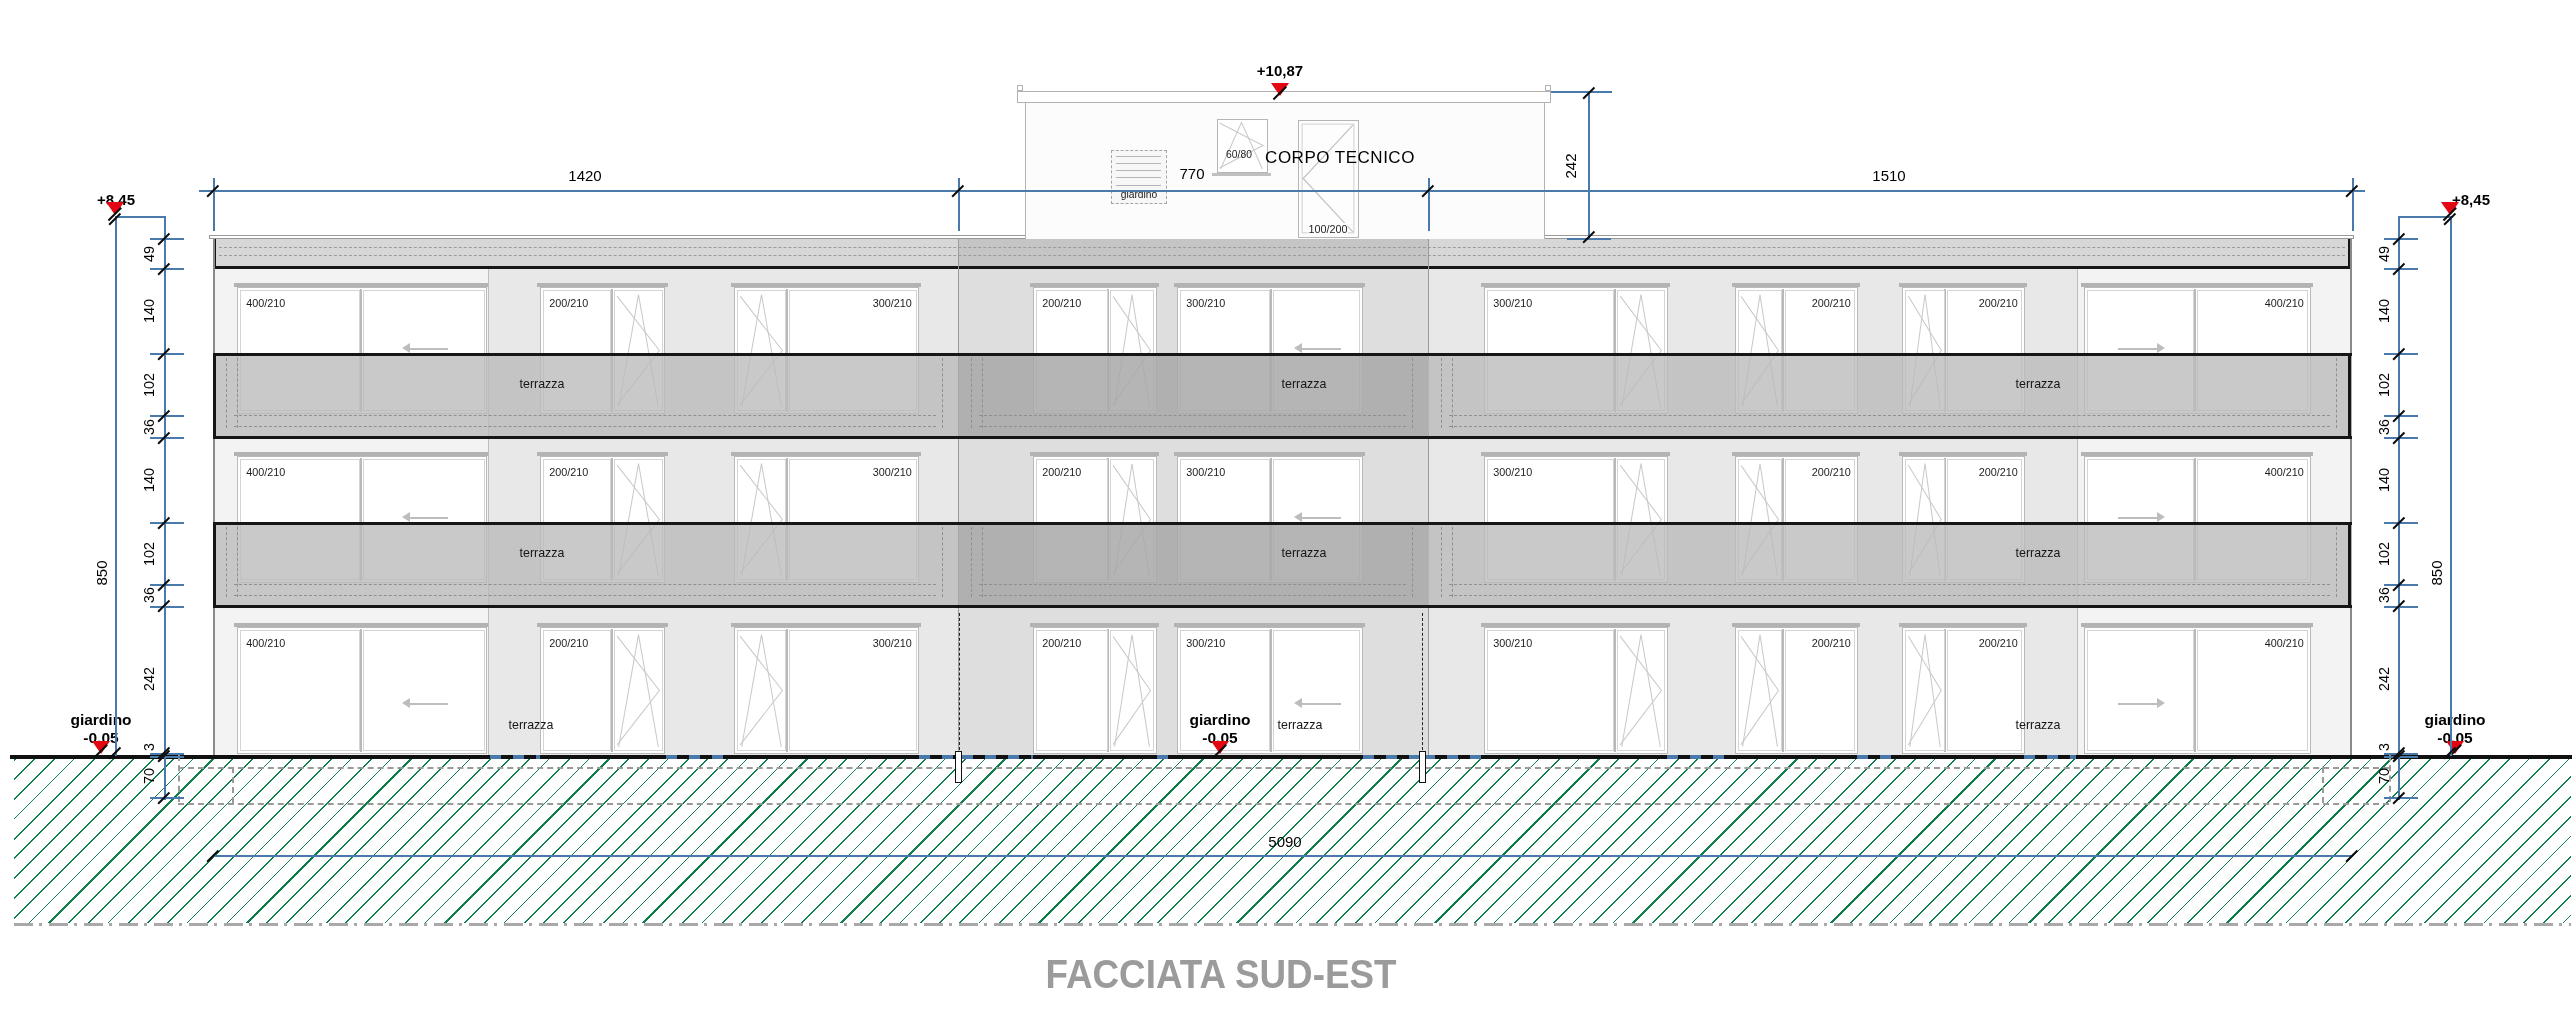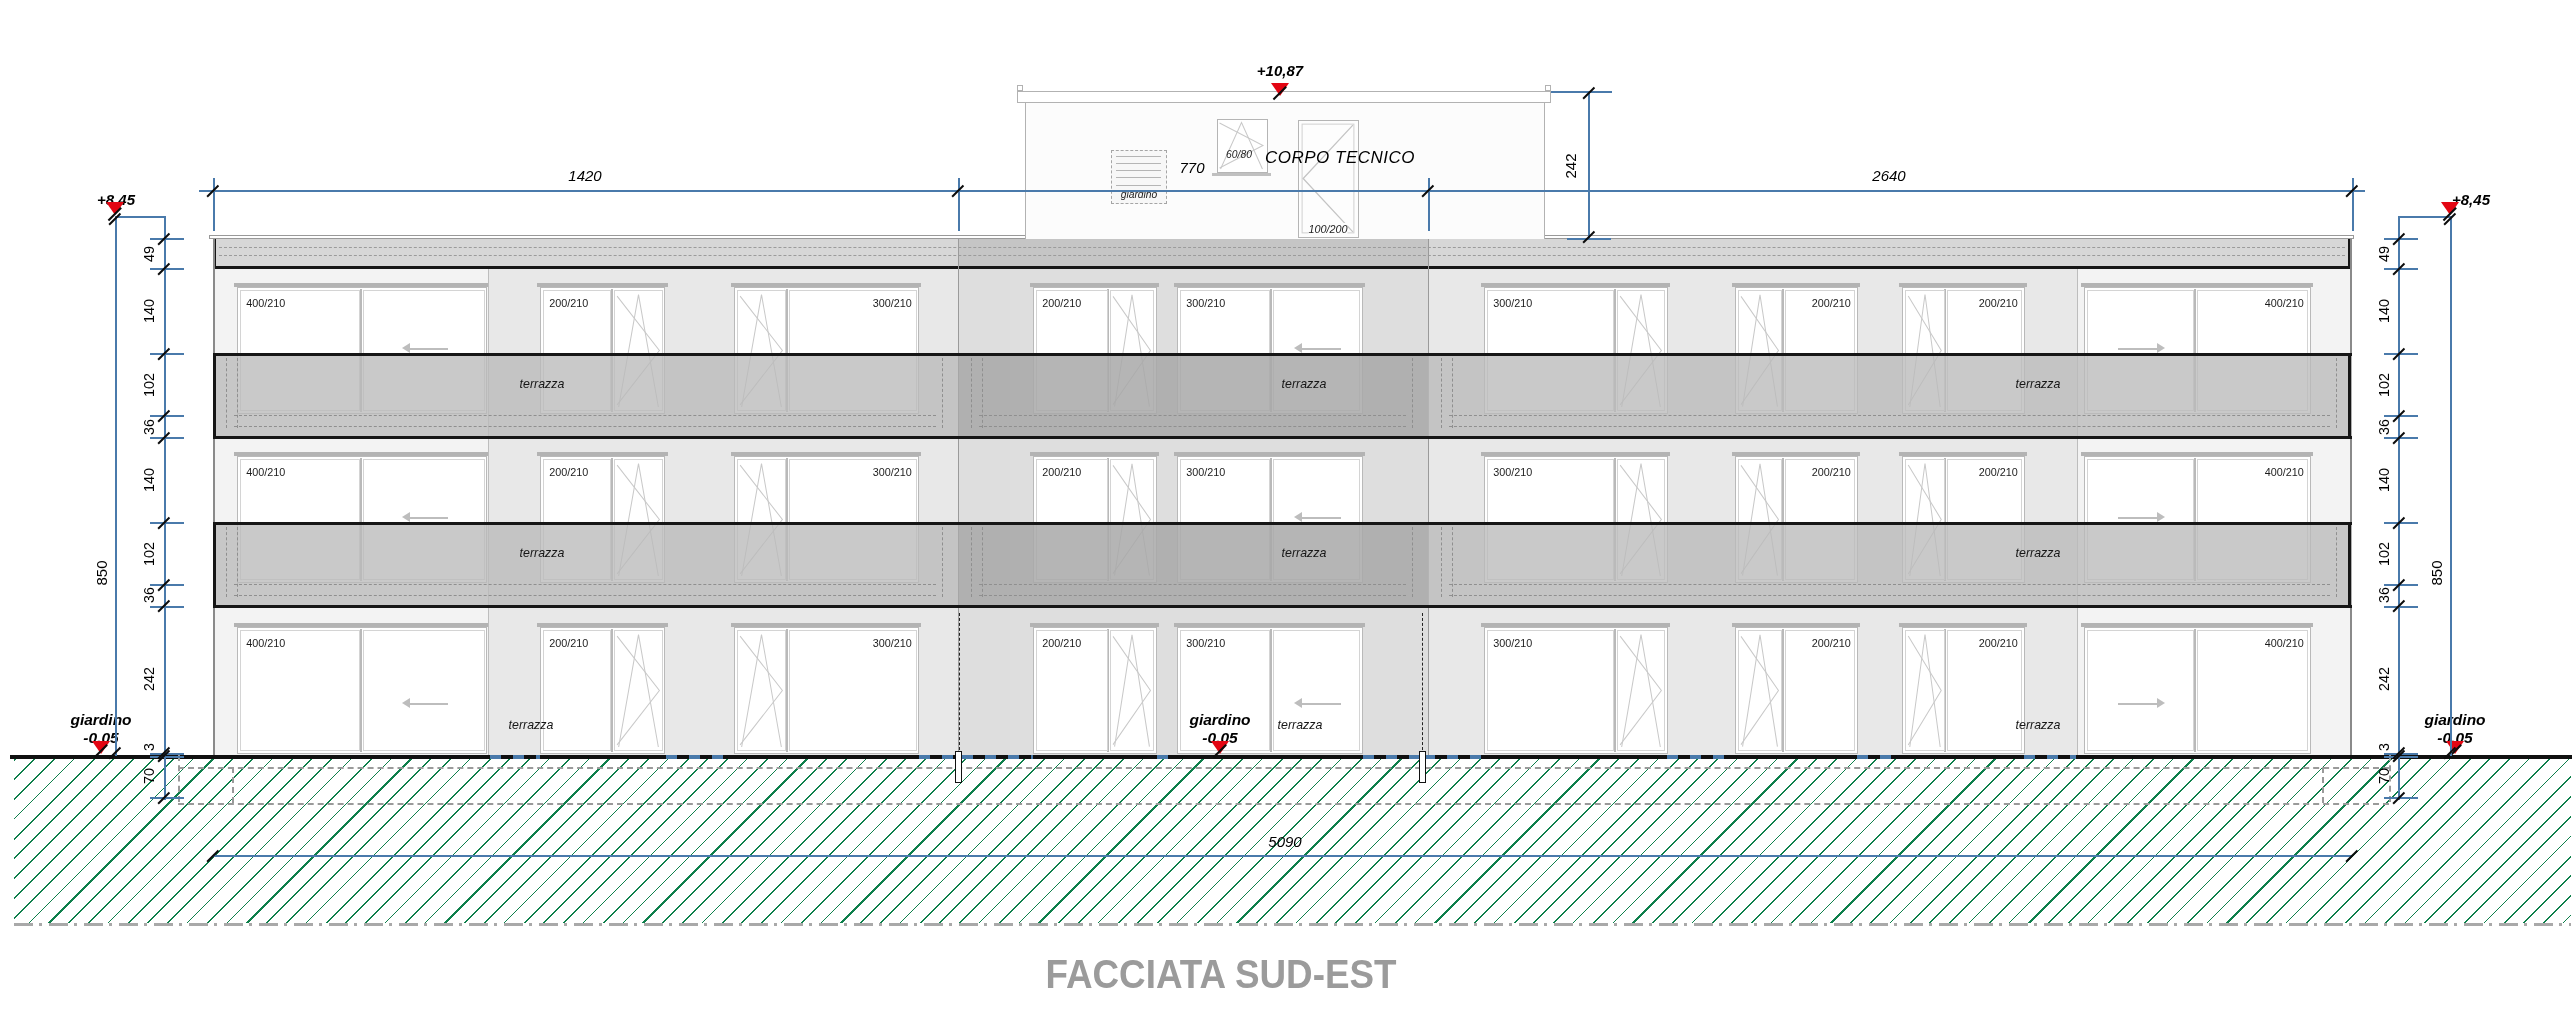--- a/index.html
+++ b/index.html
@@ -1,18 +1,18 @@
 <!DOCTYPE html>
 <html style="font-size:8.3px"><head>
 <meta charset="utf-8">
 <style>
   html,body{margin:0;padding:0;background:#fff;}
   body{font-family:"Liberation Sans", sans-serif; -webkit-font-smoothing:antialiased;}
   #canvas{position:relative;width:2576px;height:1015px;background:#ffffff;overflow:hidden;}
-  .ctr{transform:translate(-50%,-50%);font-style:italic;}
+  .ctr{transform:translate(-50%,-50%);}
   .rot{transform:translate(-50%,-50%) rotate(-90deg);}
   .dimtxt{font-size:15px;color:#000;}
   .stacktxt{font-size:14.4px;color:#000;}
   .tertxt{font-size:12.4px;color:#161616;}
   .lvltxt{font-size:15px;font-weight:700;color:#000;}
   .gartxt{font-size:15.5px;font-weight:700;color:#000;}
   .tick{position:absolute;width:2.1px;height:15.5px;background:#0c0c0c;transform:translate(-50%,-50%) rotate(45deg);}
   .redtri{position:absolute;width:0;height:0;border-left:9.8px solid transparent;border-right:9.8px solid transparent;border-top:13.4px solid #e30613;transform:translateX(-50%);}
   .trislash{position:absolute;width:2.1px;height:17.5px;background:#0c0c0c;transform:translate(-50%,-50%) rotate(45deg);}
   #title{position:absolute;font-weight:bold;color:#9b9b9b;font-size:40px;letter-spacing:0px;transform:translate(-50%,-50%) scaleX(0.92);white-space:nowrap;}
@@ -516,22 +516,22 @@
     <div style="left: 199px; top: 190px; width: 2166px; height: 1.5px; background: rgb(74, 122, 171); z-index: 8; position: absolute;"></div>
     <div class="tick" style="left: 213px; top: 191px; z-index: 9; position: absolute;"></div>
     <div style="left: 213px; top: 178px; width: 1.5px; height: 53px; background: rgb(74, 122, 171); z-index: 8; position: absolute;"></div>
     <div class="tick" style="left: 958px; top: 191px; z-index: 9; position: absolute;"></div>
     <div style="left: 958px; top: 178px; width: 1.5px; height: 53px; background: rgb(74, 122, 171); z-index: 8; position: absolute;"></div>
     <div class="tick" style="left: 1428px; top: 191px; z-index: 9; position: absolute;"></div>
     <div style="left: 1428px; top: 178px; width: 1.5px; height: 53px; background: rgb(74, 122, 171); z-index: 8; position: absolute;"></div>
     <div class="tick" style="left: 2352px; top: 191px; z-index: 9; position: absolute;"></div>
     <div style="left: 2352px; top: 178px; width: 1.5px; height: 53px; background: rgb(74, 122, 171); z-index: 8; position: absolute;"></div>
     <div class="ctr dimtxt" style="left: 585px; top: 175px; z-index: 9; position: absolute;">1420</div>
-    <div class="ctr dimtxt" style="left: 1192px; top: 167px; z-index: 9; position: absolute;">770</div>
-    <div class="ctr dimtxt" style="left: 1889px; top: 175px; z-index: 9; position: absolute;">2640</div>
+    <div class="ctr dimtxt" style="left: 1192px; top: 173px; z-index: 9; position: absolute;">770</div>
+    <div class="ctr dimtxt" style="left: 1889px; top: 175px; z-index: 9; position: absolute;">1510</div>
     <div style="left: 1588px; top: 91px; width: 1.5px; height: 148px; background: rgb(74, 122, 171); z-index: 8; position: absolute;"></div>
     <div style="left: 1551px; top: 91px; width: 61px; height: 1.5px; background: rgb(74, 122, 171); z-index: 8; position: absolute;"></div>
     <div style="left: 1567px; top: 238px; width: 44px; height: 1.5px; background: rgb(74, 122, 171); z-index: 8; position: absolute;"></div>
     <div class="tick" style="left: 1589px; top: 93px; z-index: 9; position: absolute;"></div>
     <div class="tick" style="left: 1589px; top: 237px; z-index: 9; position: absolute;"></div>
     <div class="rot dimtxt" style="left: 1570px; top: 166px; z-index: 9; position: absolute;">242</div>
     <div style="left: 164px; top: 216px; width: 1.5px; height: 584px; background: rgb(74, 122, 171); z-index: 8; position: absolute;"></div>
     <div class="tick" style="left: 164px; top: 239px; z-index: 9; position: absolute;"></div>
     <div style="left: 150px; top: 238px; width: 34px; height: 1.5px; background: rgb(74, 122, 171); z-index: 8; position: absolute;"></div>
     <div class="tick" style="left: 164px; top: 269px; z-index: 9; position: absolute;"></div>

